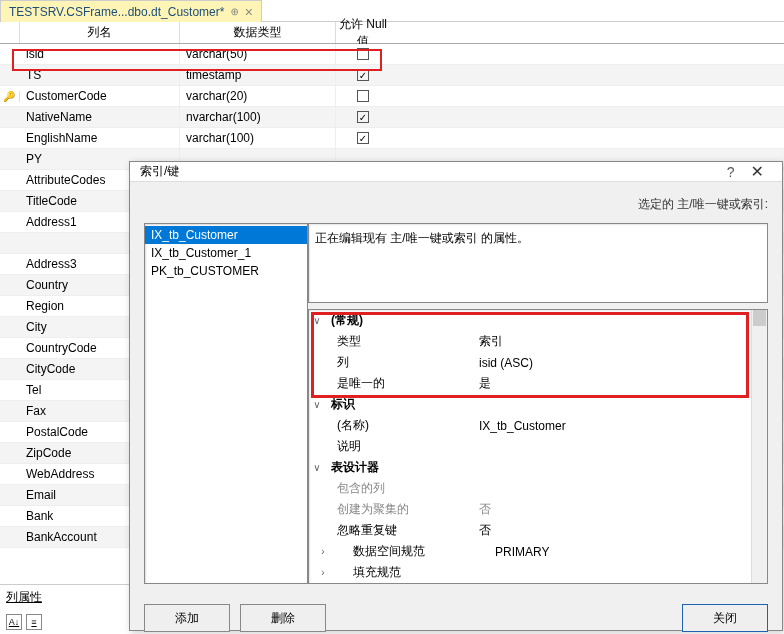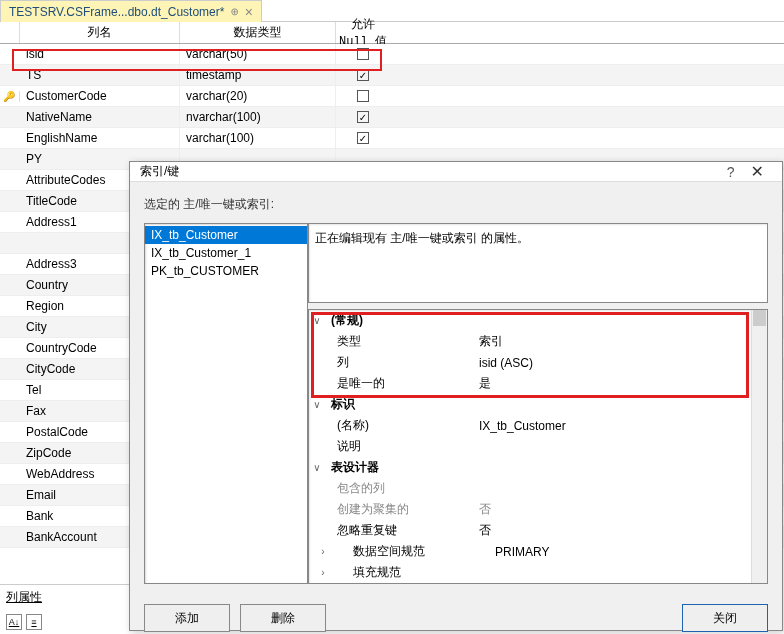--- a/index.html
+++ b/index.html
@@ -8,21 +8,21 @@
 .tab-bar { height: 22px; background: #fff; border-bottom: 1px solid #ccc; display: flex; }
 .tab { background: #fef4b5; border: 1px solid #ccc; border-bottom: none; padding: 2px 8px; display: flex; align-items: center; gap: 6px; height: 22px; color: #1e4e79; }
 .tab .pin { color: #888; font-size: 10px; }
 .tab .close { color: #888; font-size: 14px; line-height: 10px; cursor: pointer; }
 
 .designer { display: flex; flex-direction: column; }
 .grid-header { display: flex; height: 22px; background: #fff; border-bottom: 1px solid #aaa; }
 .gutter { width: 20px; border-right: 1px solid #ddd; display: flex; align-items: center; justify-content: center; }
 .col-name { width: 160px; text-align: center; border-right: 1px solid #ddd; display: flex; align-items: center; justify-content: center; }
 .col-type { width: 156px; text-align: center; border-right: 1px solid #ddd; display: flex; align-items: center; justify-content: center; }
-.col-null { width: 54px; text-align: center; display: flex; align-items: center; justify-content: center; font-family: Liberation Mono, monospace; }
+.col-null { width: 54px; text-align: center; display: flex; align-items: center; justify-content: center; }
 
 .grid-row { display: flex; height: 21px; align-items: center; border-bottom: 1px solid #eee; background: #fff; }
 .grid-row.alt { background: #f4f4f4; }
 .cell-name { width: 160px; padding-left: 6px; border-right: 1px solid #eee; height: 100%; display: flex; align-items: center; }
 .cell-type { width: 156px; padding-left: 6px; border-right: 1px solid #eee; height: 100%; display: flex; align-items: center; }
 .cell-null { width: 54px; display: flex; justify-content: center; height: 100%; align-items: center; }
 .checkbox { width: 12px; height: 12px; border: 1px solid #555; display: inline-flex; align-items: center; justify-content: center; font-size: 10px; }
 .key-icon { color: #c99700; font-size: 10px; }
 
 .red-box-1 { position: absolute; top: 49px; left: 12px; width: 370px; height: 22px; border: 2px solid #e02020; pointer-events: none; }
@@ -32,21 +32,21 @@
 .column-props .icons { padding: 4px 6px; display: flex; gap: 4px; }
 .column-props .icons span { width: 16px; height: 16px; border: 1px solid #888; display: inline-flex; align-items: center; justify-content: center; font-size: 9px; }
 
 .dialog { position: absolute; top: 161px; left: 129px; width: 654px; height: 470px; background: #f0f0f0; border: 1px solid #888; box-shadow: 2px 2px 8px rgba(0,0,0,0.2); display: flex; flex-direction: column; }
 .dialog-title { height: 30px; display: flex; align-items: center; padding: 0 10px; background: #fff; border-bottom: 1px solid #ddd; }
 .dialog-title .title-text { flex: 1; }
 .dialog-title .help { color: #555; font-size: 14px; padding: 0 8px; cursor: pointer; }
 .dialog-title .close-btn { color: #333; font-size: 16px; padding: 0 8px; cursor: pointer; }
 
 .dialog-body { flex: 1; padding: 14px; display: flex; flex-direction: column; gap: 10px; }
-.dialog-label { color: #333; }
+.dialog-label { color: #333; text-align: right; }
 .dialog-panes { display: flex; flex: 1; }
 .list-pane { width: 164px; border: 1px solid #888; background: #fff; box-shadow: inset 1px 1px 2px rgba(0,0,0,0.15); padding-top: 2px; }
 .list-item { padding: 2px 6px; }
 .list-item.selected { background: #0078d7; color: #fff; }
 
 .right-pane { flex: 1; display: flex; flex-direction: column; gap: 6px; }
 .desc-box { border: 1px solid #888; background: #fff; height: 80px; padding: 6px; box-shadow: inset 1px 1px 2px rgba(0,0,0,0.1); }
 .property-grid { border: 1px solid #888; background: #fff; flex: 1; overflow: hidden; box-shadow: inset 1px 1px 2px rgba(0,0,0,0.1); position: relative; }
 .prop-scroll { position: absolute; right: 0; top: 0; bottom: 0; width: 16px; background: #f0f0f0; border-left: 1px solid #ddd; }
 .prop-scroll::before { content:""; position:absolute; top:0; left:1px; right:1px; height:16px; background:#ccc; }

